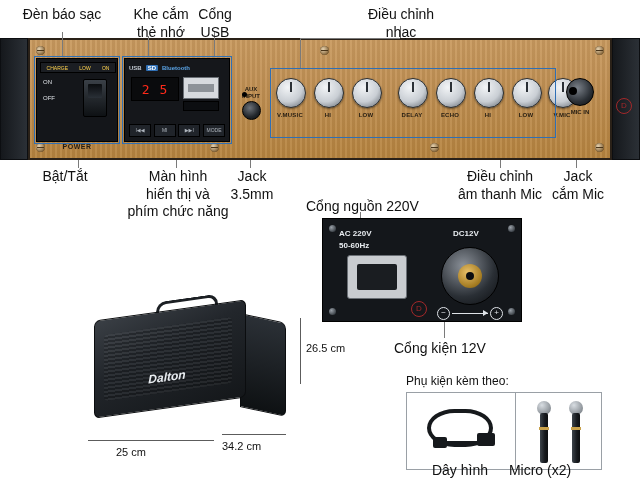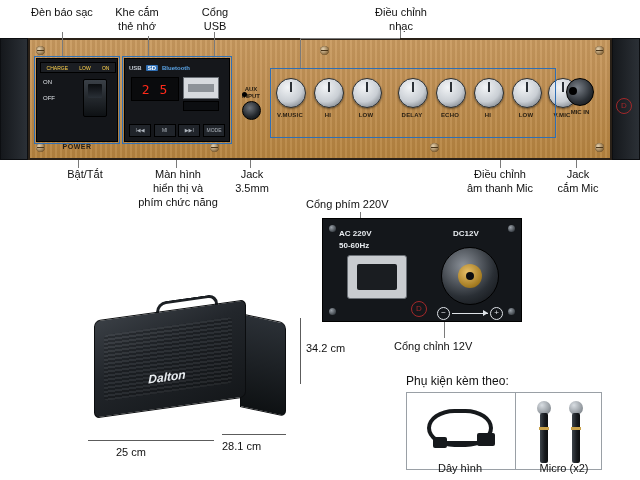--- a/index.html
+++ b/index.html
@@ -2,21 +2,21 @@
 <html><head>
 <meta charset="utf-8">
 <style>
   html,body{margin:0;padding:0;}
   body{
     width:640px;height:480px;position:relative;overflow:hidden;
     background:#ffffff;
     font-family:"Liberation Sans", sans-serif;
     font-size:11px;color:#222;
   }
-  .lbl{position:absolute;color:#111;line-height:1.25;font-size:11px;}
+  .lbl{position:absolute;color:#111;line-height:1.25;font-size:14px;}
   .lbl.c{text-align:center;}
   .line{position:absolute;background:#7a7a7a;}
   .vline{width:1px;}
   .hline{height:1px;}
 
   
   #panel{
     position:absolute;left:28px;top:38px;width:584px;height:122px;
     background:linear-gradient(180deg,#c99a5f 0%,#c08f52 45%,#b6843f 100%);
     border:2px solid #2a2118;
@@ -350,45 +350,45 @@
 <div class="hl" style="left:270px;top:68px;width:286px;height:70px;"></div>
 
 <div class="line vline" style="left:62px;top:32px;height:24px;"></div>
 <div class="line vline" style="left:148px;top:36px;height:20px;"></div>
 <div class="line vline" style="left:214px;top:32px;height:24px;"></div>
 <div class="line vline" style="left:300px;top:38px;height:30px;"></div>
 <div class="line hline" style="left:300px;top:38px;width:100px;"></div>
 <div class="line vline" style="left:400px;top:26px;height:12px;"></div>
 
 <div class="lbl c" style="left:20px;top:6px;width:84px;white-space:pre-line;">Đèn báo sạc</div>
-<div class="lbl c" style="left:100px;top:6px;width:74px;white-space:pre-line;">Khe cắm
+<div class="lbl c" style="left:124px;top:6px;width:74px;white-space:pre-line;">Khe cắm
 thẻ nhớ</div>
 <div class="lbl c" style="left:188px;top:6px;width:54px;white-space:pre-line;">Cổng
 USB</div>
 <div class="lbl c" style="left:358px;top:6px;width:86px;white-space:pre-line;">Điều chỉnh
 nhạc</div>
 
 <div class="line vline" style="left:78px;top:160px;height:8px;"></div>
 <div class="line vline" style="left:176px;top:160px;height:8px;"></div>
 <div class="line vline" style="left:250px;top:160px;height:8px;"></div>
 <div class="line vline" style="left:500px;top:160px;height:8px;"></div>
 <div class="line vline" style="left:576px;top:160px;height:8px;"></div>
 
-<div class="lbl c" style="left:52px;top:168px;width:66px;">Bật/Tắt</div>
+<div class="lbl c" style="left:32px;top:168px;width:66px;">Bật/Tắt</div>
 <div class="lbl c" style="left:126px;top:168px;width:104px;white-space:pre-line;">Màn hình
 hiển thị và
 phím chức năng</div>
 <div class="lbl c" style="left:228px;top:168px;width:48px;white-space:pre-line;">Jack
 3.5mm</div>
 <div class="lbl c" style="left:452px;top:168px;width:96px;white-space:pre-line;">Điều chỉnh
 âm thanh Mic</div>
 <div class="lbl c" style="left:548px;top:168px;width:60px;white-space:pre-line;">Jack
 cắm Mic</div>
 
-<div class="lbl" style="left:306px;top:198px;">Cổng phím 220V</div>
+<div class="lbl" style="left:306px;top:198px;">Cổng nguồn 220V</div>
 <div class="line vline" style="left:360px;top:212px;height:8px;"></div>
 
 <div id="powmod">
   <div class="t" style="left:16px;top:10px;">AC 220V</div>
   <div class="t" style="left:16px;top:22px;">50-60Hz</div>
   <div class="t" style="left:130px;top:10px;">DC12V</div>
 
   <div id="ac-socket">
     <div class="acpin" style="left:18px;top:14px;"></div>
     <div class="acpin" style="left:36px;top:14px;"></div>
@@ -402,38 +402,38 @@
     <span class="circ">+</span>
   </div>
   <div id="powlogo">D</div>
   <div class="pscrew" style="left:6px;top:6px;"></div>
   <div class="pscrew" style="right:6px;top:6px;"></div>
   <div class="pscrew" style="left:6px;bottom:6px;"></div>
   <div class="pscrew" style="right:6px;bottom:6px;"></div>
 </div>
 
 <div class="line vline" style="left:444px;top:322px;height:16px;"></div>
-<div class="lbl" style="left:394px;top:340px;">Cổng chỉnh 12V</div>
+<div class="lbl" style="left:394px;top:340px;">Cổng kiện 12V</div>
 
 <div id="spk">
   <div id="spk-handle"></div>
   <div id="spk-side"></div>
   <div id="spk-front"></div>
   <div id="spk-grille"></div>
   <div id="spk-logo">Dalton</div>
 </div>
 
 <div class="dimline" style="left:300px;top:318px;width:1px;height:66px;"></div>
-<div class="dim" style="left:306px;top:342px;">34.2 cm</div>
+<div class="dim" style="left:306px;top:342px;">26.5 cm</div>
 
 <div class="dimline" style="left:88px;top:440px;width:126px;height:1px;"></div>
 <div class="dim" style="left:116px;top:446px;">25 cm</div>
 
 <div class="dimline" style="left:222px;top:434px;width:64px;height:1px;"></div>
-<div class="dim" style="left:222px;top:440px;">28.1 cm</div>
+<div class="dim" style="left:222px;top:440px;">34.2 cm</div>
 
 <div class="lbl" style="left:406px;top:374px;font-size:12px;">Phụ kiện kèm theo:</div>
 
 <div id="acc">
   <div class="divider"></div>
   <div id="cable">
     <div class="loop"></div>
     <div class="wire"></div>
     <div class="plug"></div>
     <div class="plug2"></div>
@@ -444,13 +444,13 @@
     <div class="ring"></div>
   </div>
   <div class="mic" style="left:162px;top:8px;">
     <div class="head"></div>
     <div class="body"></div>
     <div class="ring"></div>
   </div>
 </div>
 
 <div class="lbl c" style="left:420px;top:462px;width:80px;">Dây hình</div>
-<div class="lbl c" style="left:524px;top:462px;width:80px;">Micro (x2)</div>
+<div class="lbl c" style="left:500px;top:462px;width:80px;">Micro (x2)</div>
 
 </body></html>

